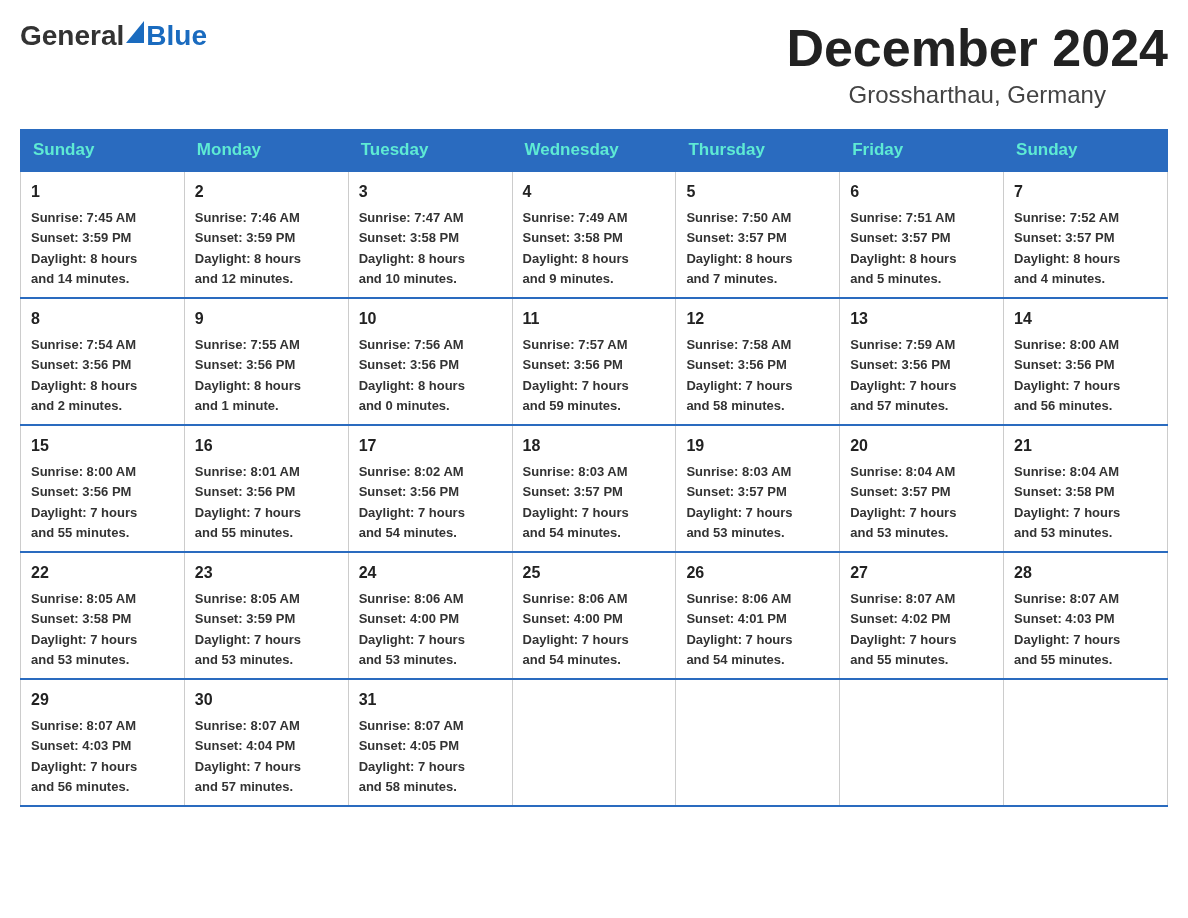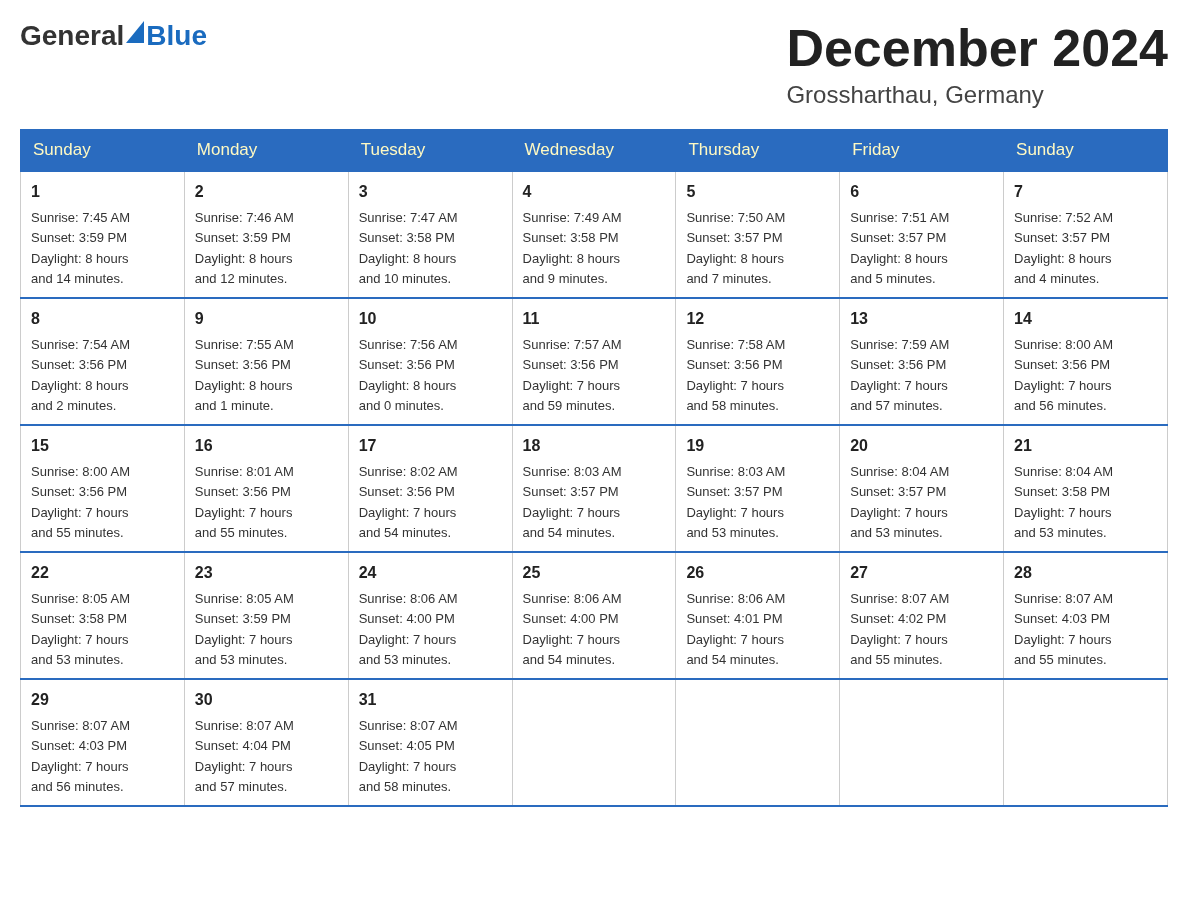--- a/index.html
+++ b/index.html
@@ -37,45 +37,45 @@
       display: flex;
       align-items: center;
     }
     .logo-line2 {
       font-size: 28px;
       font-weight: bold;
       color: #1a6bbf;
       margin-left: 2px;
     }
     .title-section {
-      text-align: left;
+      text-align: center;
     }
     .month-year {
       font-size: 52px;
       font-weight: bold;
       color: #222;
       line-height: 1.1;
     }
     .location {
       font-size: 24px;
       color: #444;
       margin-top: 4px;
     }
     .calendar {
       width: 100%;
       border-collapse: collapse;
       border: 1px solid #2a6bbf;
     }
     .calendar th {
       background-color: #2a6bbf;
-      color: #fef9c3;
+      color: #5eead4;
       padding: 10px 12px;
       text-align: left;
       font-size: 17px;
-      font-weight: normal;
+      font-weight: bold;
       border: 1px solid #2a6bbf;
     }
     .calendar td {
       vertical-align: top;
       padding: 8px 10px;
       border: 1px solid #ccc;
       width: 14.28%;
       min-height: 100px;
       font-size: 13.5px;
       color: #333;
@@ -88,20 +88,21 @@
       font-size: 16px;
       font-weight: bold;
       color: #222;
       display: block;
       margin-bottom: 4px;
     }
     .day-info {
       font-size: 13px;
       color: #333;
       line-height: 1.55;
+      font-weight: bold;
     }
     .empty-cell {
       background: #fff;
     }
   </style>
 </head>
 <body>
 
 <div class="header">
   <div class="logo-wrapper">

